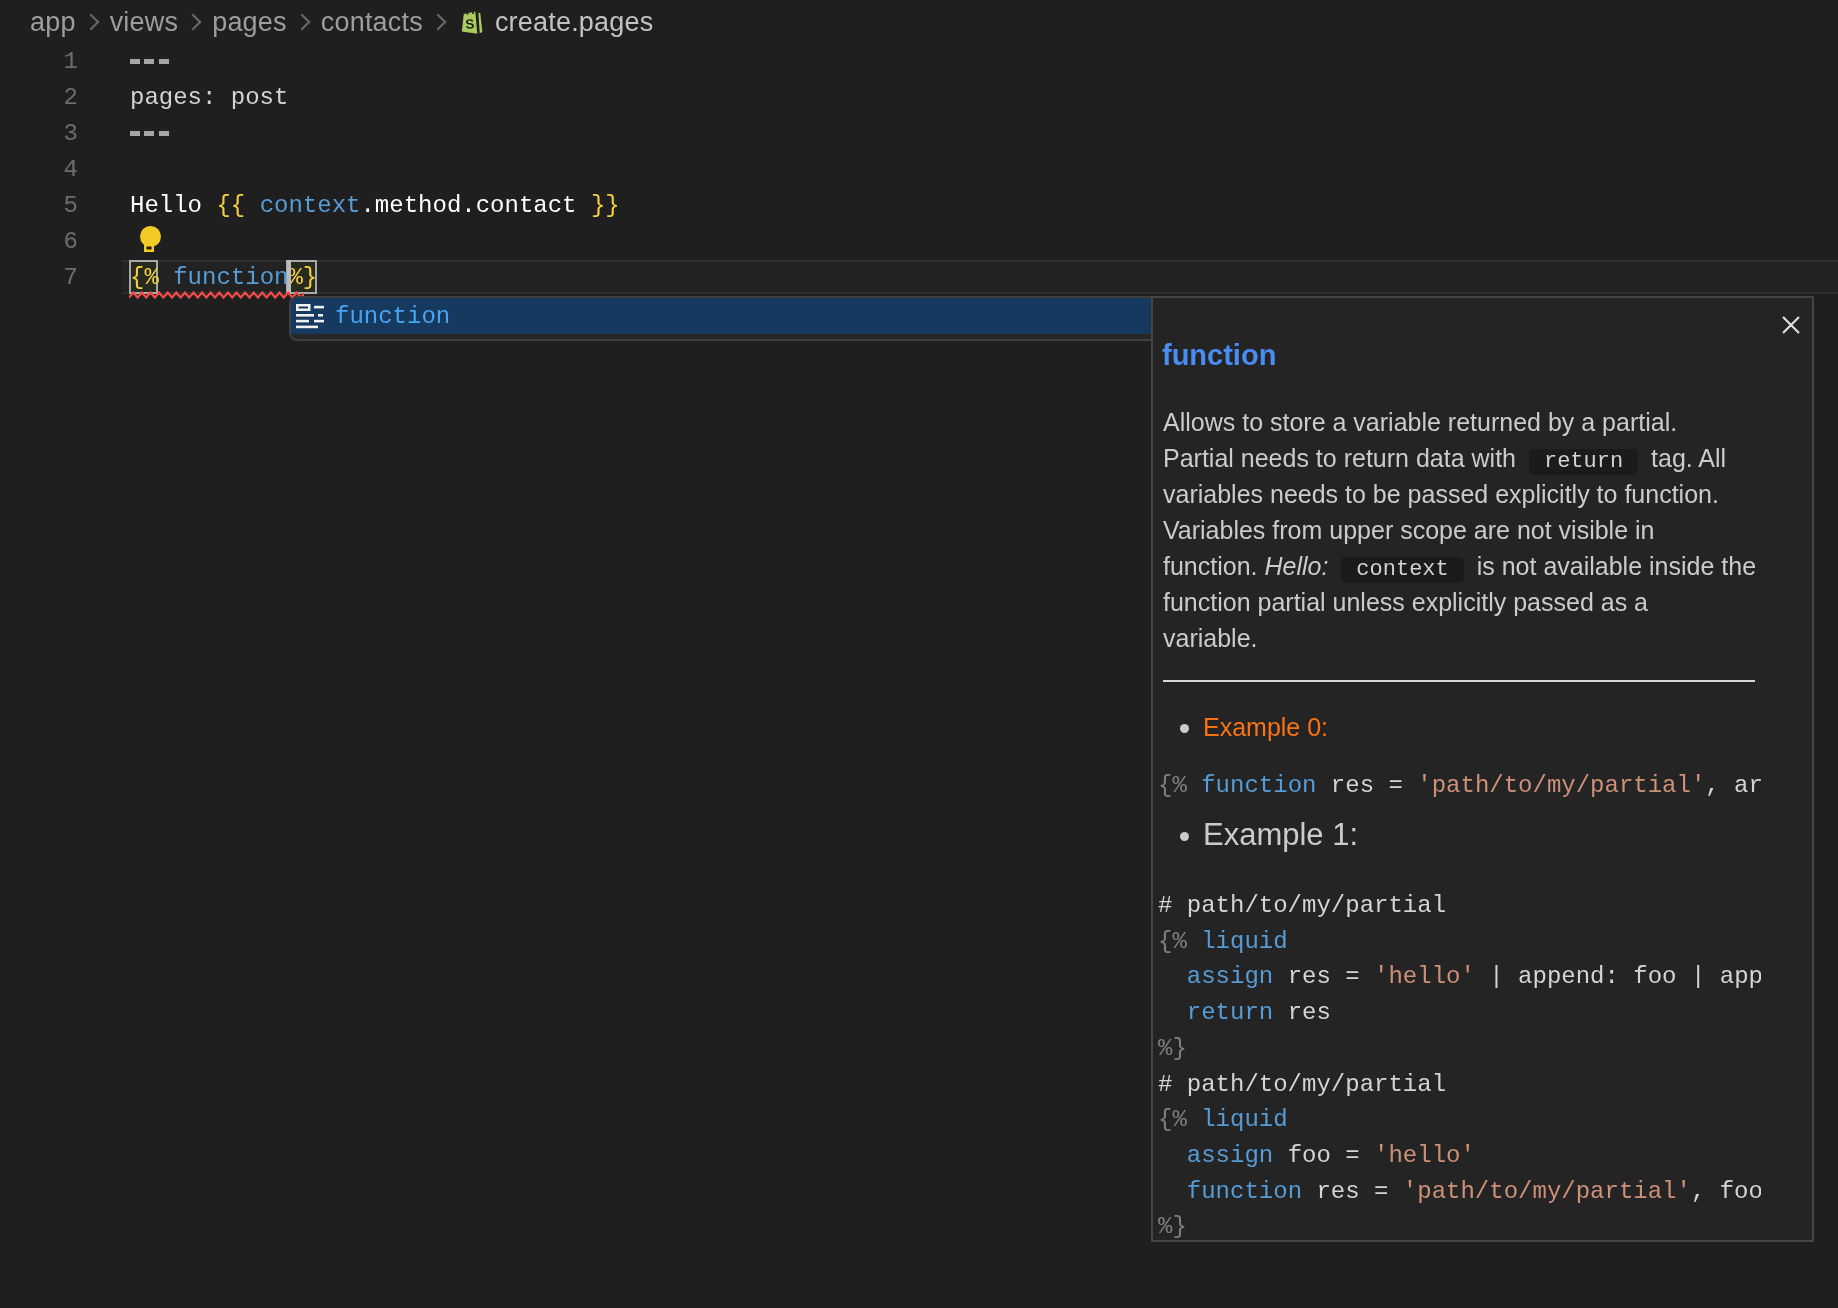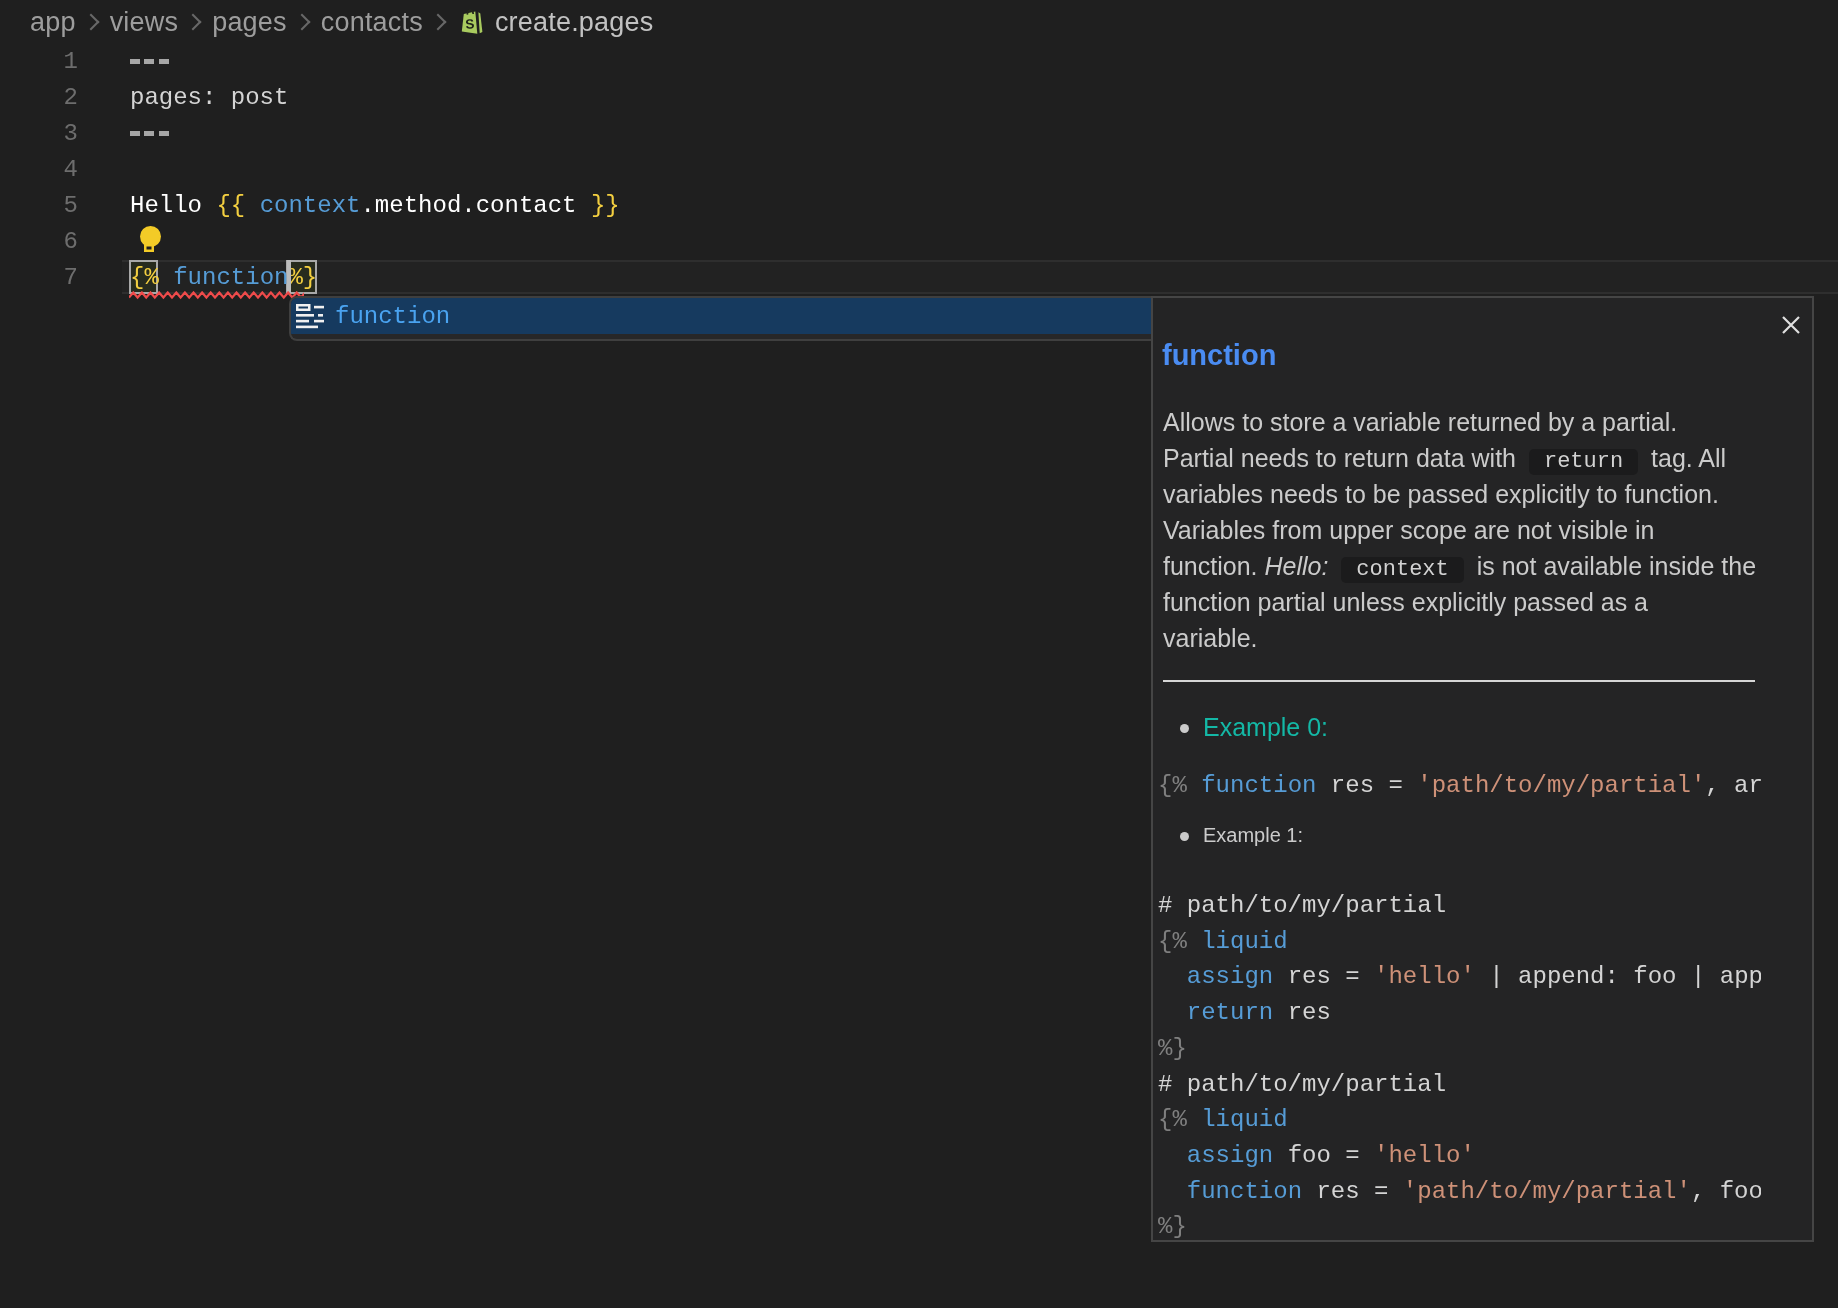--- a/index.html
+++ b/index.html
@@ -96,24 +96,24 @@
     Allows to store a variable returned by a partial.<br>
     Partial needs to return data with <span class="chip">return</span> tag. All<br>
     variables needs to be passed explicitly to function.<br>
     Variables from upper scope are not visible in<br>
     function. <i>Hello:</i> <span class="chip">context</span> is not available inside the<br>
     function partial unless explicitly passed as a<br>
     variable.
   </div>
   <div class="abs" style="left:10px; top:382px; width:592px; height:2px; background:#d6d6d6;"></div>
   <div class="abs dot" style="left:27px; top:426px;"></div>
-    <div class="abs" style="left:50px; top:411px; font-size:25px; line-height:36px; color:#14b8a6;">Example 0:</div>
+    <div class="abs" style="left:50px; top:411px; font-size:25px; line-height:36px; color:#f97316;">Example 0:</div>
   <div class="abs cl" style="left:5px; top:470px; width:603px; overflow:hidden;"><span class="gray">{%</span> <span class="kw">function</span> res = <span class="str">'path/to/my/partial'</span>, arg1: foo </div>
   <div class="abs dot" style="left:27px; top:534px;"></div>
-    <div class="abs" style="left:50px; top:519px; font-size:20px; line-height:36px; color:#cbcbcb;text-align:center;">Example 1:</div>
+    <div class="abs" style="left:50px; top:519px; font-size:31px; line-height:36px; color:#cbcbcb;text-align:center;">Example 1:</div>
   <div class="abs cl" style="left:5px; top:590px; width:603px; overflow:hidden; height:352px; line-height:35.7px;font-family:Liberation Mono, monospace;"># path/to/my/partial
 <span class="gray">{%</span> <span class="kw">liquid</span>
   <span class="kw">assign</span> res = <span class="str">'hello'</span> | append: foo | append: bar
   <span class="kw">return</span> res
 <span class="gray">%}</span>
 # path/to/my/partial
 <span class="gray">{%</span> <span class="kw">liquid</span>
   <span class="kw">assign</span> foo = <span class="str">'hello'</span>
   <span class="kw">function</span> res = <span class="str">'path/to/my/partial'</span>, foo: foo
 <span class="gray">%}</span></div>

